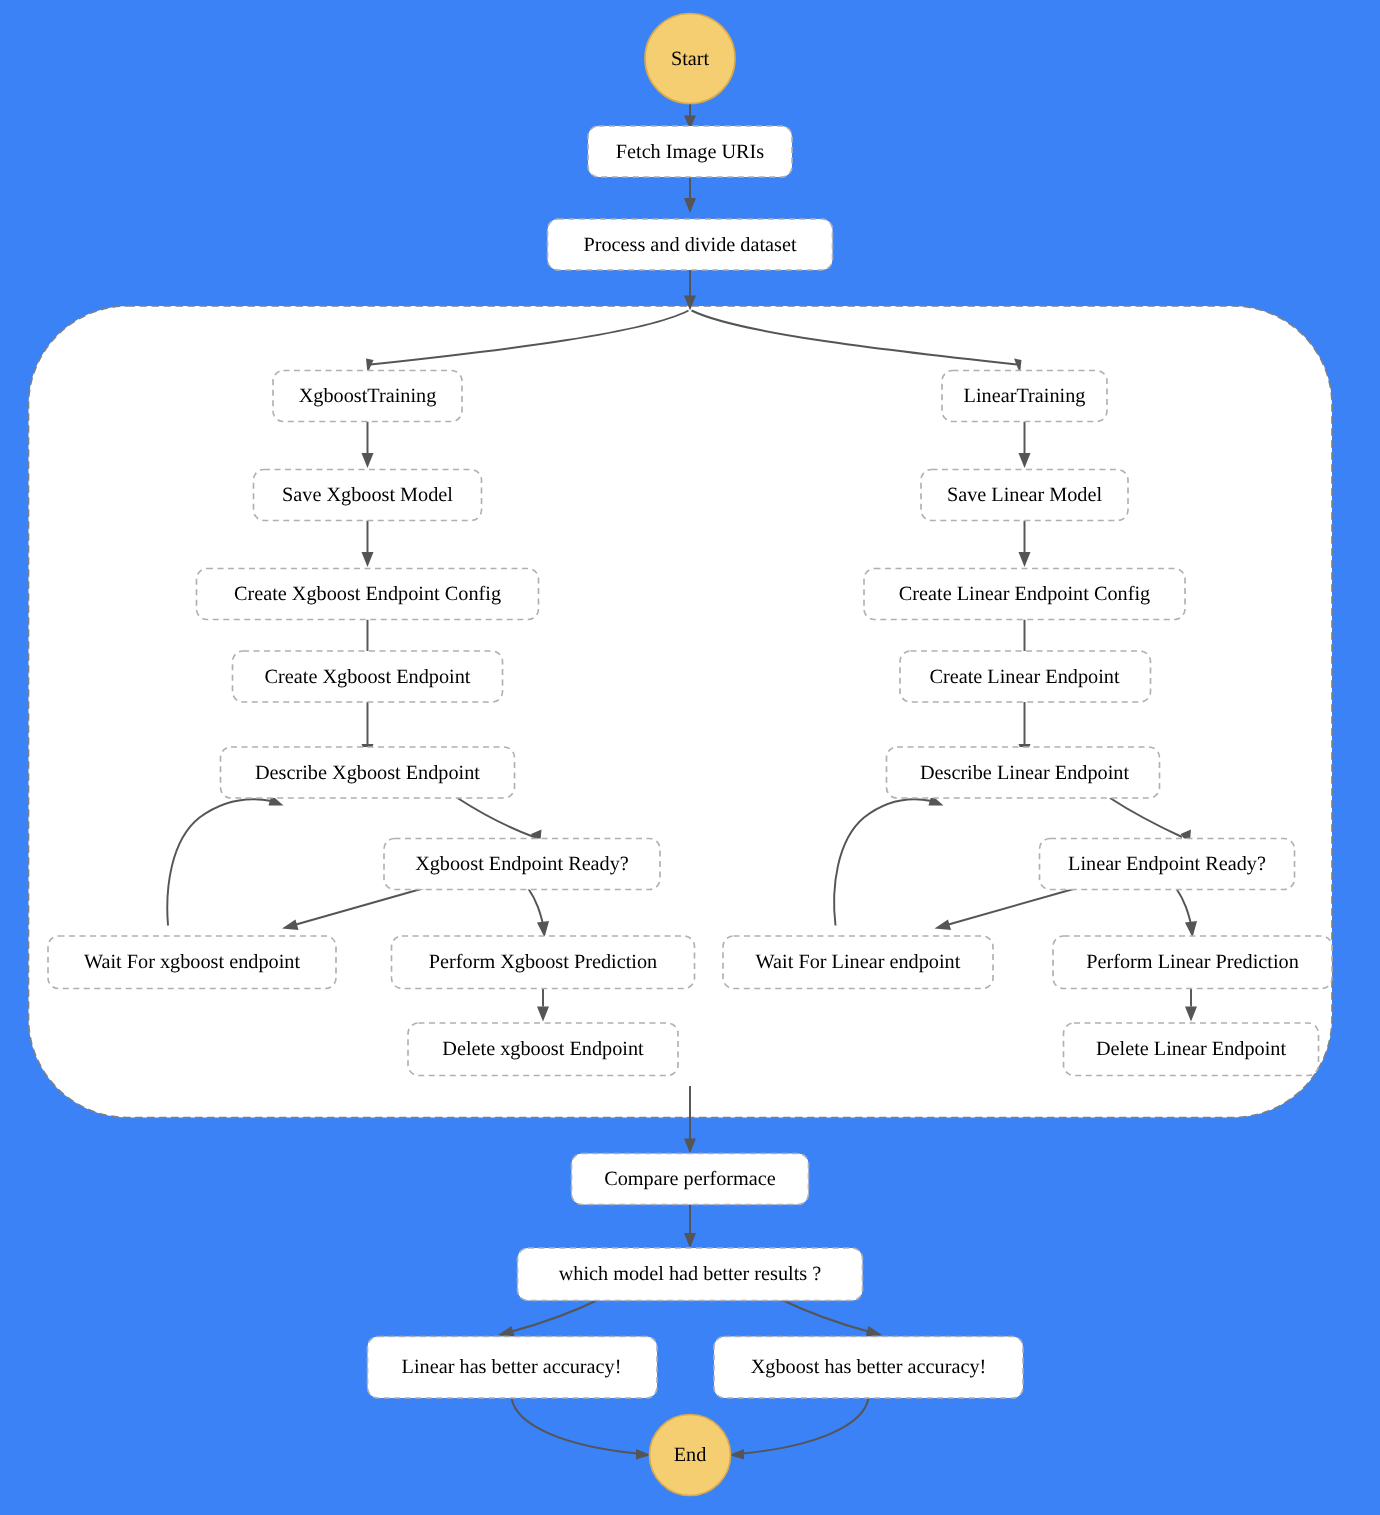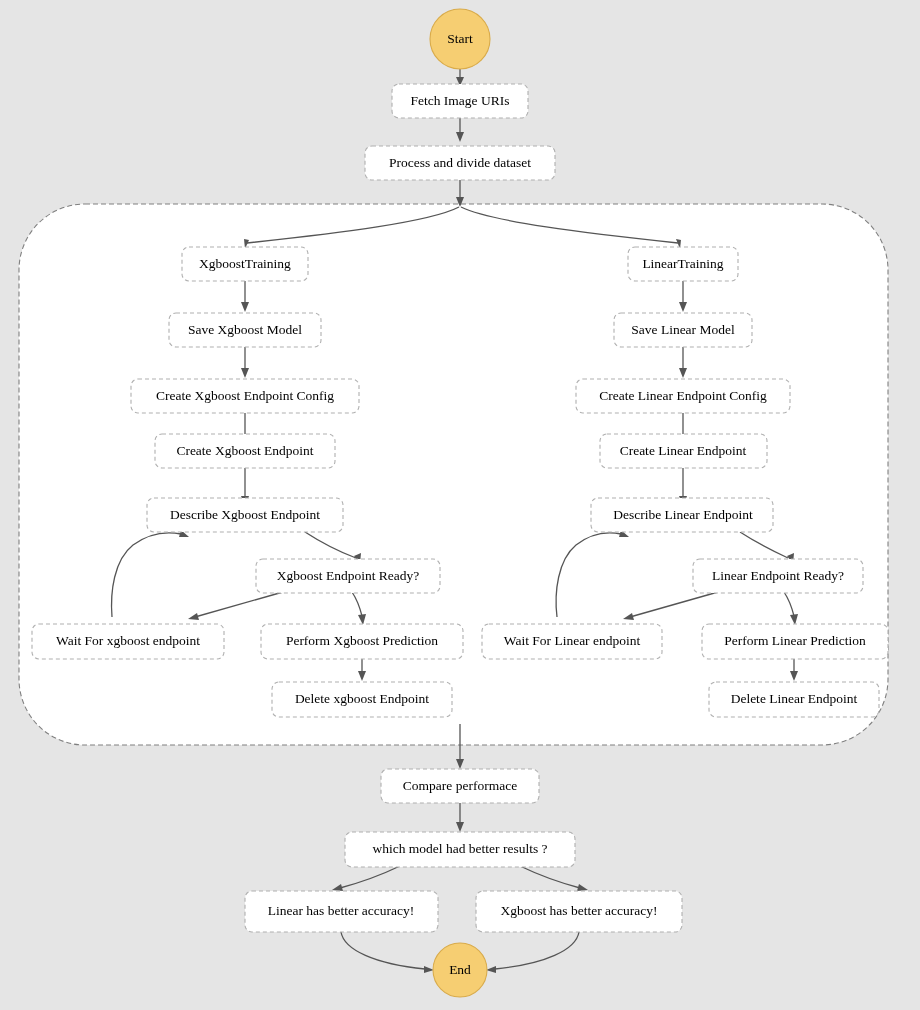--- a/index.html
+++ b/index.html
@@ -4,21 +4,21 @@
 <style>
   html, body {
     margin: 0;
     padding: 0;
     background: #000000;
   }
   #canvas {
     position: relative;
     width: 920px;
     height: 1010px;
-    background: #e5e5e5;
+    background: #3b82f6;
     overflow: hidden;
     font-family: "Liberation Serif", "DejaVu Serif", serif;
   }
   svg#graph {
     position: absolute;
     left: 0;
     top: 0;
     width: 920px;
     height: 1010px;
   }

